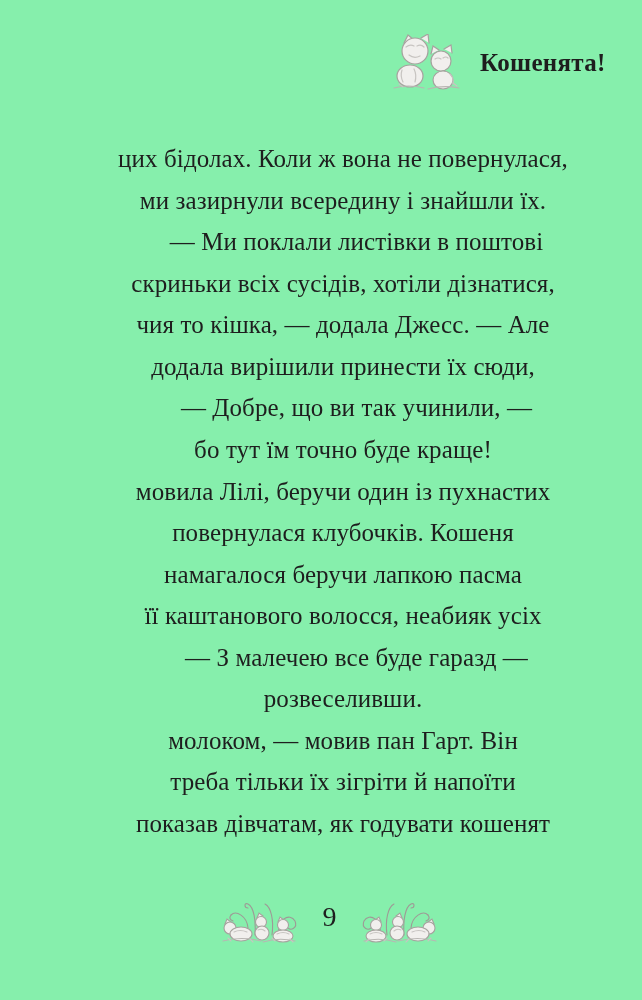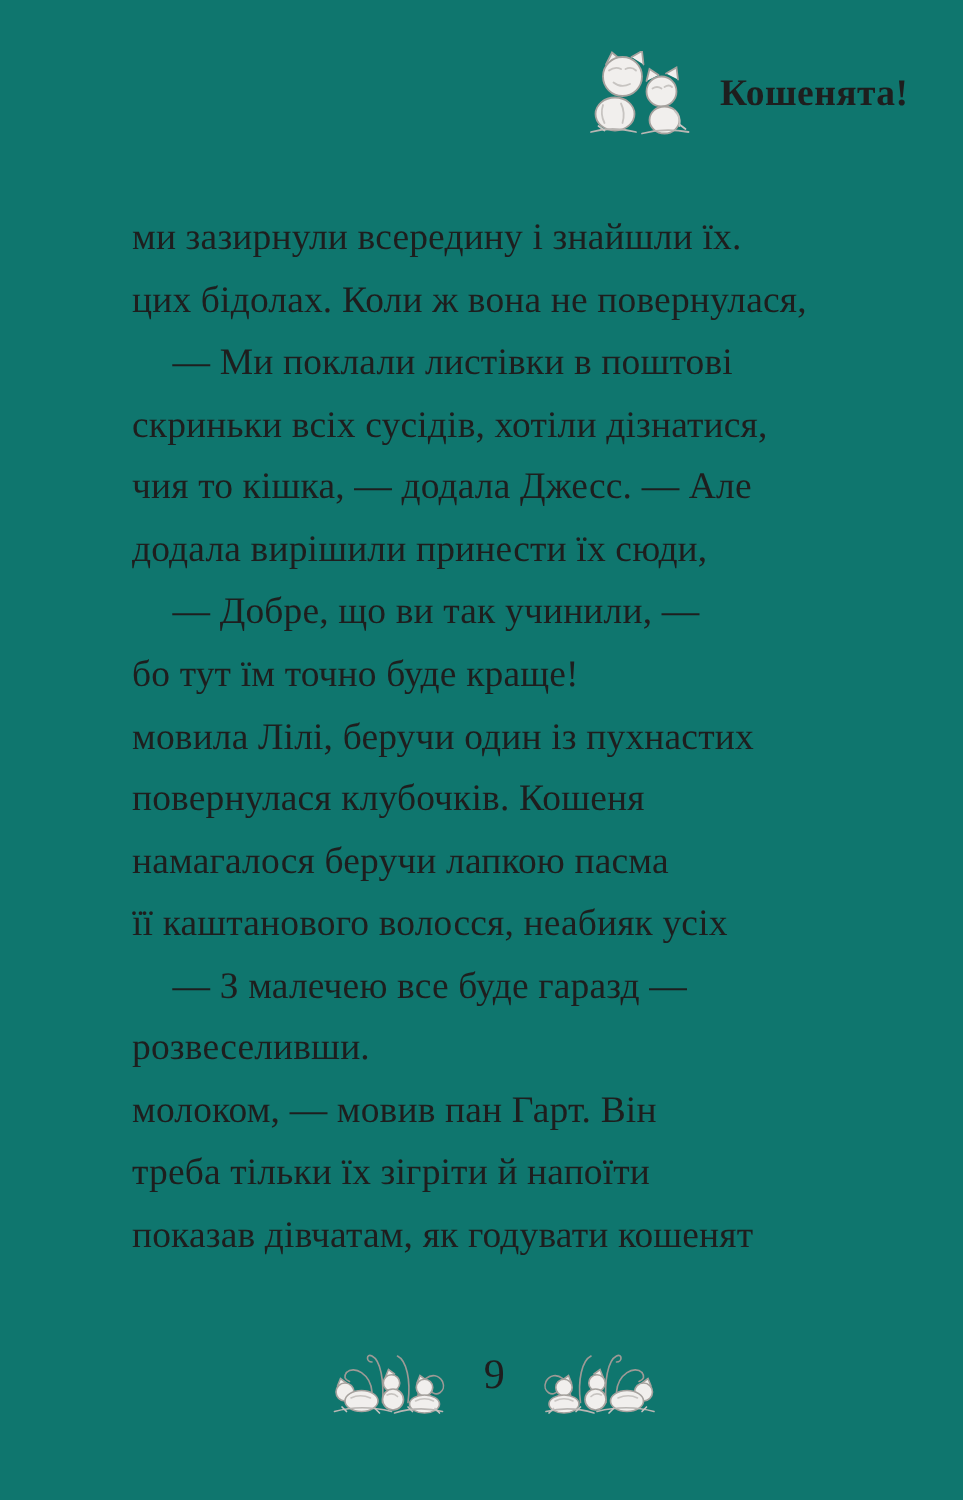--- a/index.html
+++ b/index.html
@@ -6,21 +6,22 @@
   body {
     width: 642px; height: 1000px;
     background: #ffffff;
     font-family: "Liberation Serif", serif;
     color: #1e1e1e;
     position: relative;
     overflow: hidden;
   }
   .page {
     position: absolute; inset: 0;
-    background: #0f766e;
+    background: #86efac;
+    text-align: center;
   }
 
   
   .header {
     position: absolute;
     top: 34px; left: 390px;
     display: flex;
     align-items: center;
   }
   .header-icon {
@@ -93,22 +94,22 @@
       <path d="M60,40 q4,4 3,10" stroke="#c7c4c1"></path>
 
       <path d="M4,54 q14,-4 30,0" stroke="#b9b6b3"></path>
       <path d="M38,55 q15,-4 31,-1" stroke="#b9b6b3"></path>
       <path d="M9,50 l4,3 M63,49 l4,3" stroke="#c7c4c1"></path>
     </svg>
     <div class="header-title">Кошенята!</div>
   </div>
 
   <div class="text-block">
+    <div class="line">цих бідолах. Коли ж вона не повернулася,</div>
     <div class="line">ми зазирнули всередину і знайшли їх.</div>
-    <div class="line">цих бідолах. Коли ж вона не повернулася,</div>
     <div class="line indent">— Ми поклали листівки в поштові</div>
     <div class="line">скриньки всіх сусідів, хотіли дізнатися,</div>
     <div class="line">чия то кішка, — додала Джесс. — Але</div>
     <div class="line">додала вирішили принести їх сюди,</div>
     <div class="line indent">— Добре, що ви так учинили, —</div>
     <div class="line">бо тут їм точно буде краще!</div>
     <div class="line">мовила Лілі, беручи один із пухнастих</div>
     <div class="line">повернулася клубочків. Кошеня</div>
     <div class="line">намагалося беручи лапкою пасма</div>
     <div class="line">її каштанового волосся, неабияк усіх</div>

